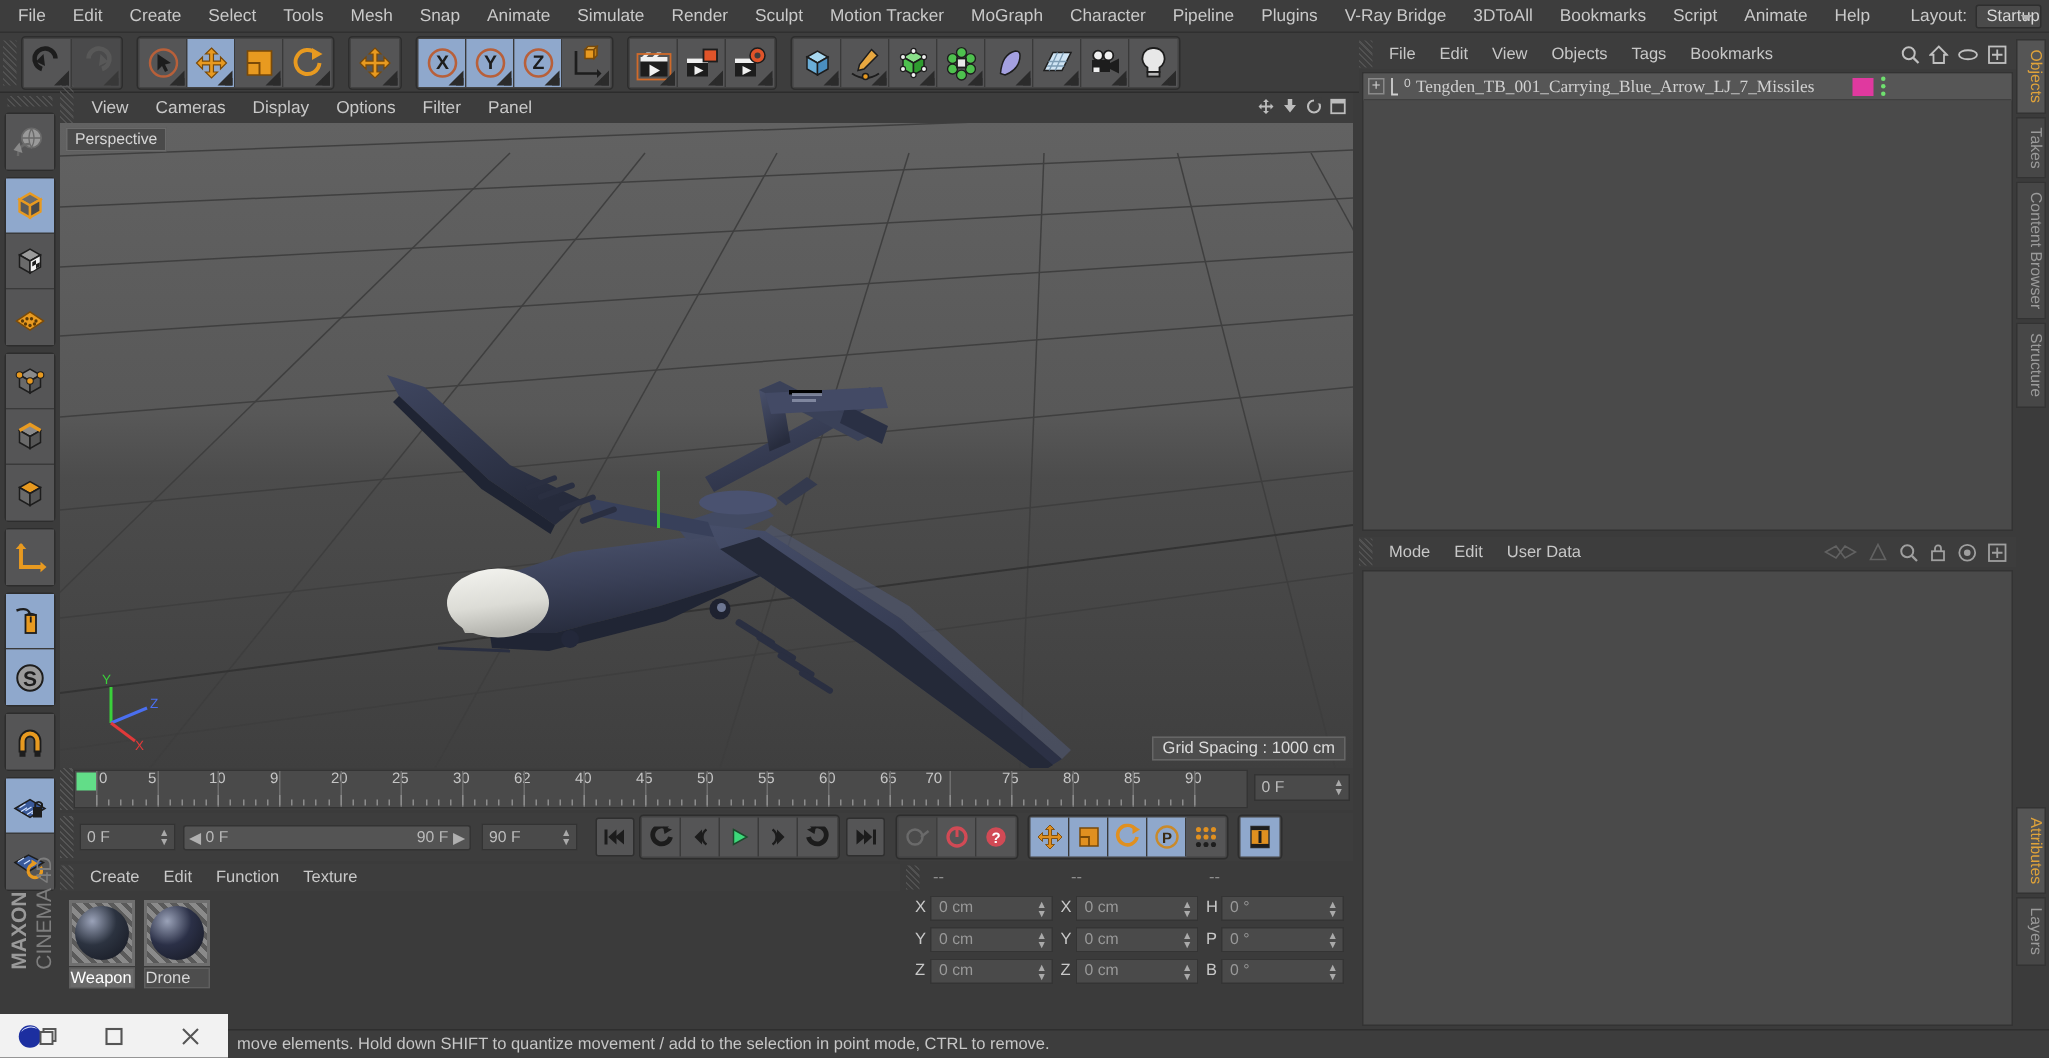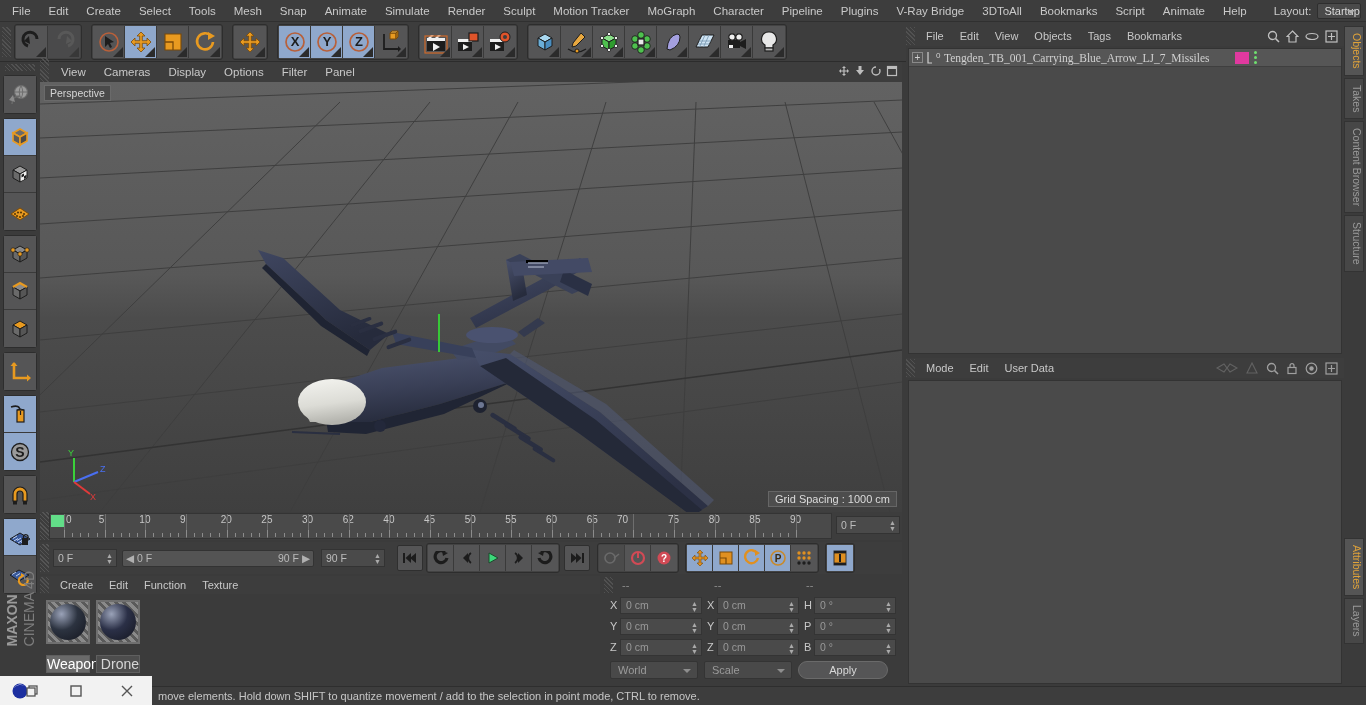--- a/index.html
+++ b/index.html
@@ -76,21 +76,21 @@
   .tp-btn.on { background:#8fa8cc; }
 
   
   .matmgr { position:absolute; left:40px; top:576px; width:560px; height:110px; background:#3b3b3b; }
   .pan-menu { height:18px; background:#3d3d3d; display:flex; align-items:center; }
   .pan-menu .mi { padding:0 8px; line-height:18px; font-size:11px; color:#c9c9c9; }
   .mat { width:44px; margin:6px 0 0 6px; float:left; }
   .mat .thumb { width:44px; height:44px; border:2px solid #6f6f6f;
       background-image:repeating-linear-gradient(45deg,#8a8a8a 0 3px,#5a5a5a 3px 6px); position:relative; }
   .mat .sphere { position:absolute; inset:2px; border-radius:50%; }
-  .mat .name { text-align:right; font-size:14px; color:#d6d6d6; margin-top:11px;
+  .mat .name { text-align:left; font-size:11px; color:#d6d6d6; margin-top:1px;
       background:#4d4d4d; border:1px solid #5f5f5f; }
 
   
   .coords { position:absolute; left:604px; top:576px; width:298px; height:110px; background:#3b3b3b; }
   .co-head { height:18px; display:flex; align-items:center; color:#8e8e8e; font-size:11px; }
   .co-row { display:flex; align-items:center; height:20px; margin-top:1px; }
   .co-lbl { width:12px; text-align:left; font-size:11px; color:#c8c8c8; padding-left:2px; }
   .co-in { height:17px; background:#4a4a4a; border:1px solid #343434; position:relative;
       display:flex; align-items:center; padding-left:5px; color:#999; font-size:10.5px; }
   .co-foot { display:flex; align-items:center; gap:6px; margin-top:4px; padding-left:6px; }
@@ -992,31 +992,20 @@
           <span>0 cm</span>
           <span class="spin">▲<br>▼</span>
         </div>
         <div class="co-lbl">B</div>
         <div class="co-in" style="width: 82px; margin-right: 3px;">
           <span>0 °</span>
           <span class="spin">▲<br>▼</span>
         </div>
       </div>
     </div>
-  <div class="co-foot">
-    <div class="co-sel">
-      <span>World</span>
-      <span class="carot" style="right:6px;top:7px;position:absolute;border-left:4px solid transparent;border-right:4px solid transparent;border-top:4px solid #8e8e8e;"></span>
-    </div>
-    <div class="co-sel">
-      <span>Scale</span>
-      <span class="carot" style="right:6px;top:7px;position:absolute;border-left:4px solid transparent;border-right:4px solid transparent;border-top:4px solid #8e8e8e;"></span>
-    </div>
-    <div class="co-apply">Apply</div>
-  </div>
 </div>
 
 <div class="objmgr">
   <div class="om-head">
     <div class="grip" style="height:18px;"></div>
     <div id="om-menu" style="display:flex;">
         <div class="mi">File</div>
         <div class="mi">Edit</div>
         <div class="mi">View</div>
         <div class="mi">Objects</div>

